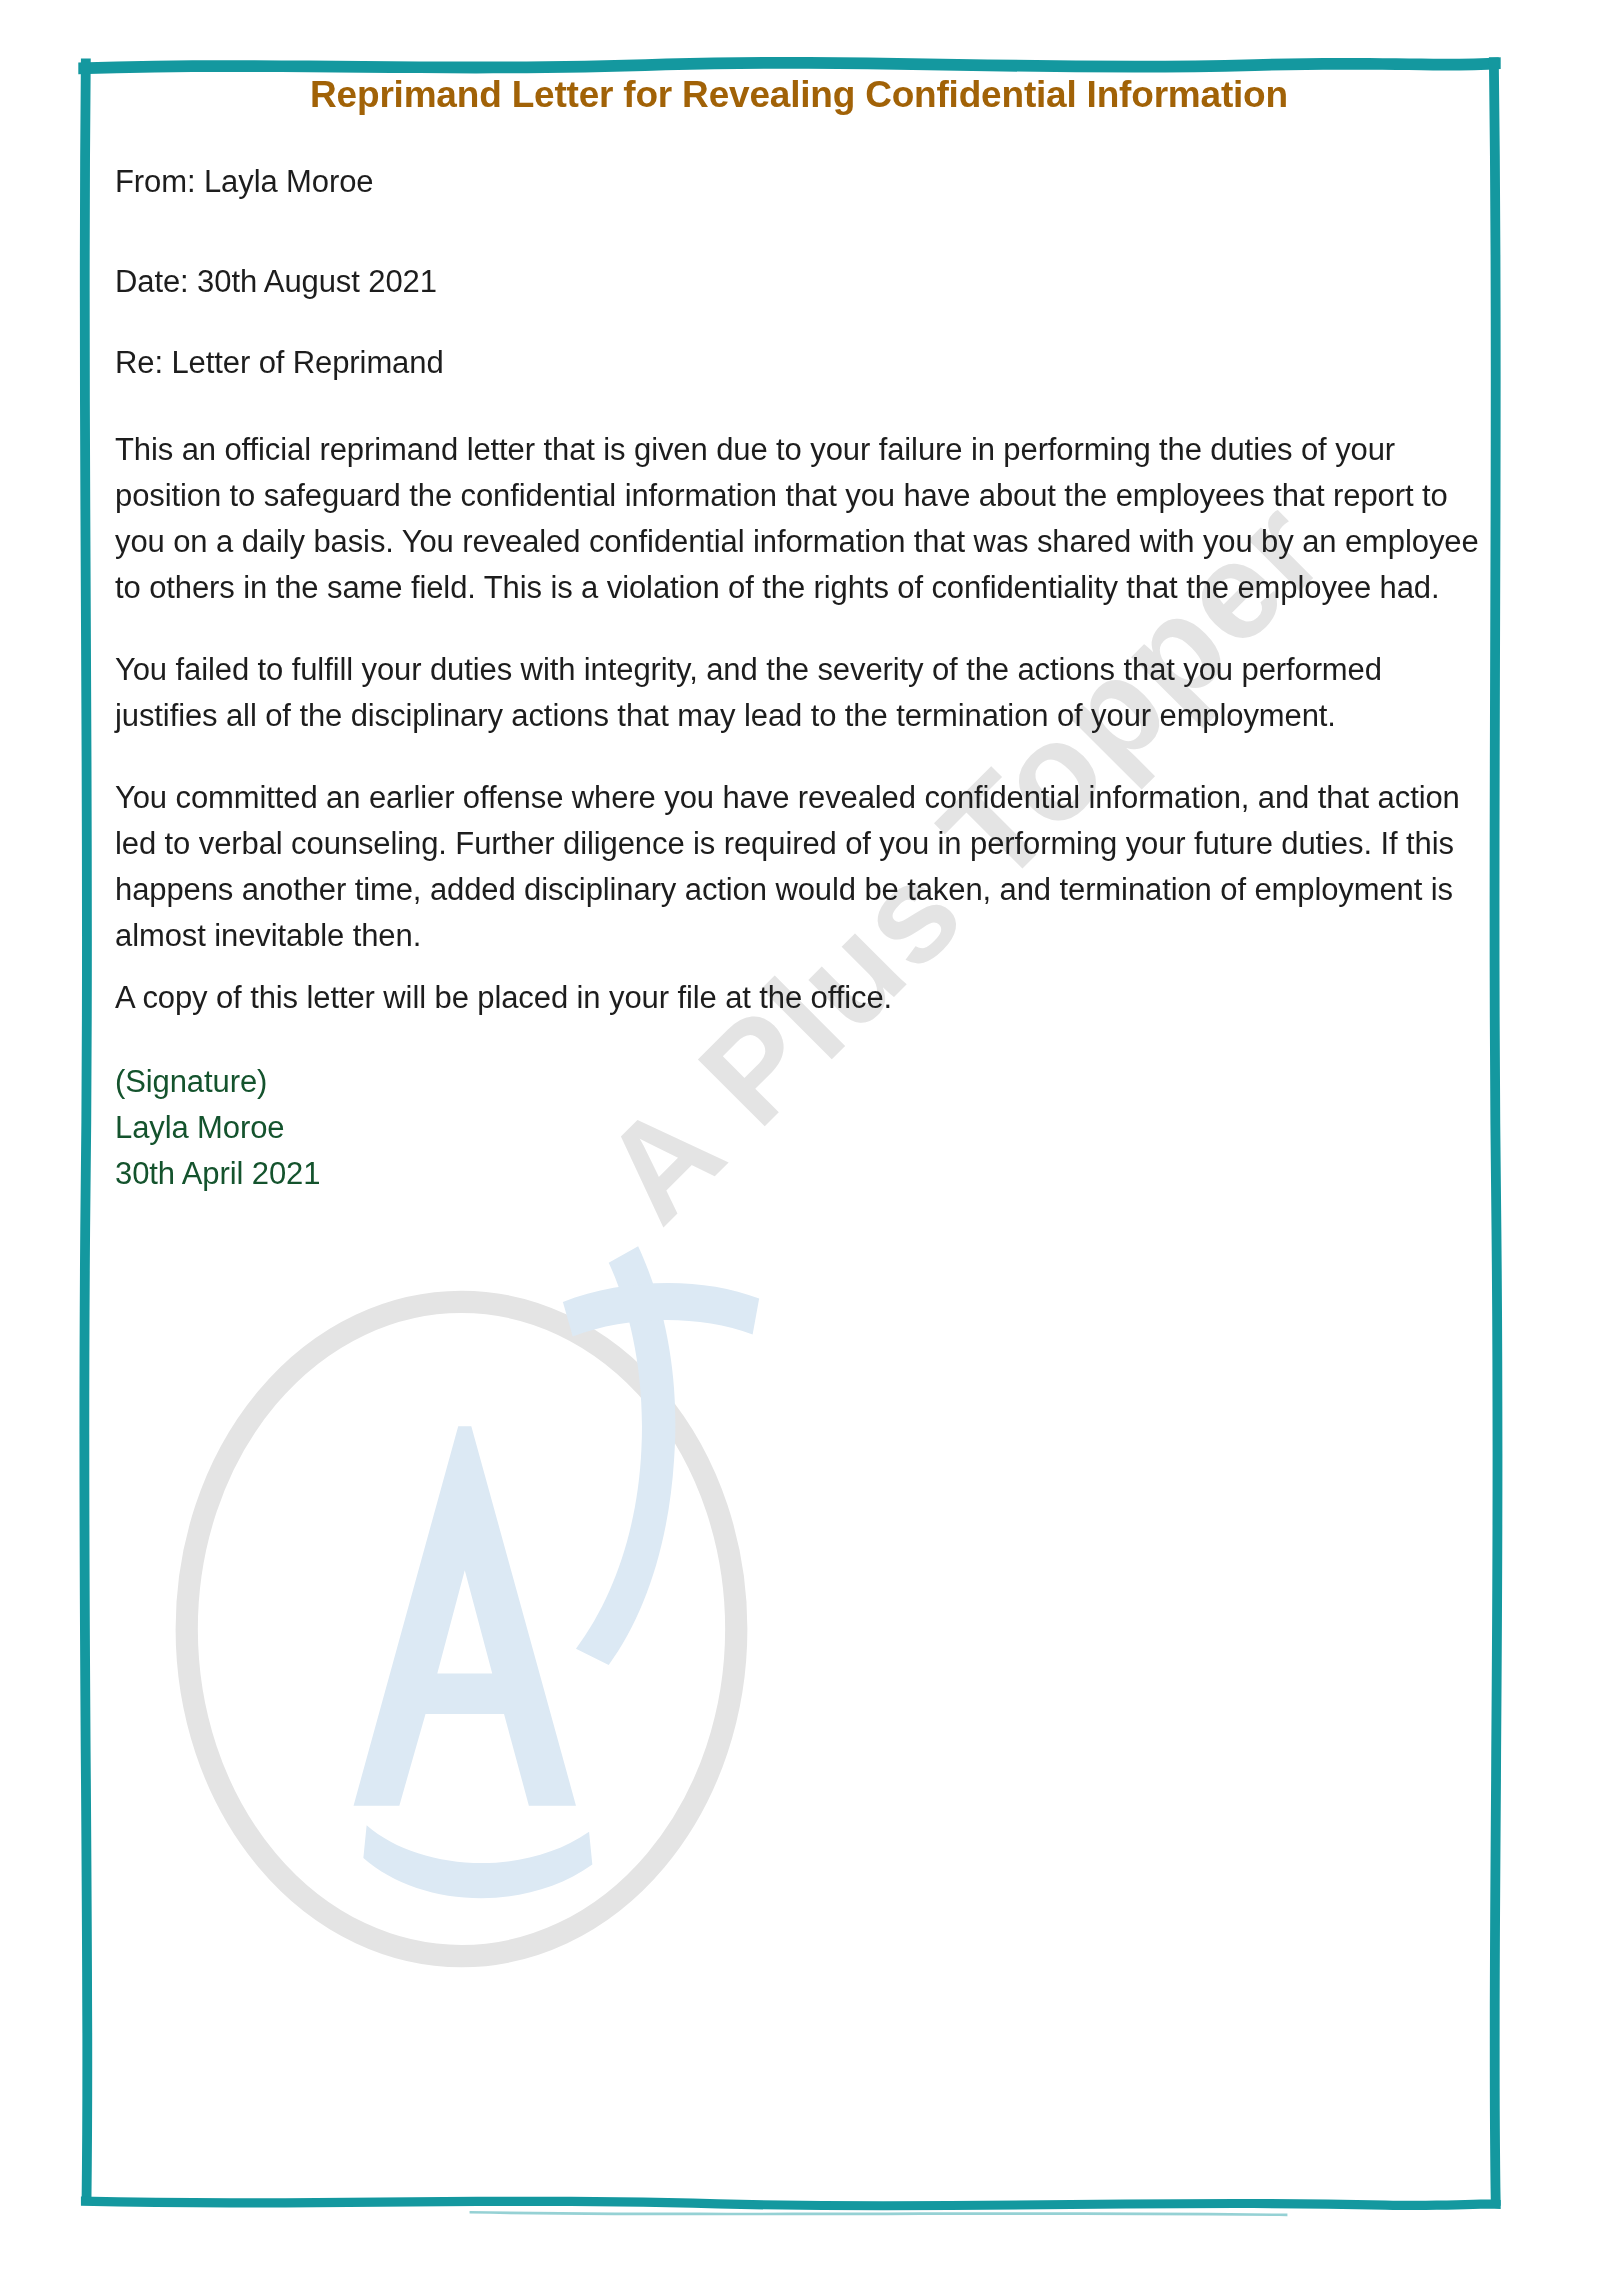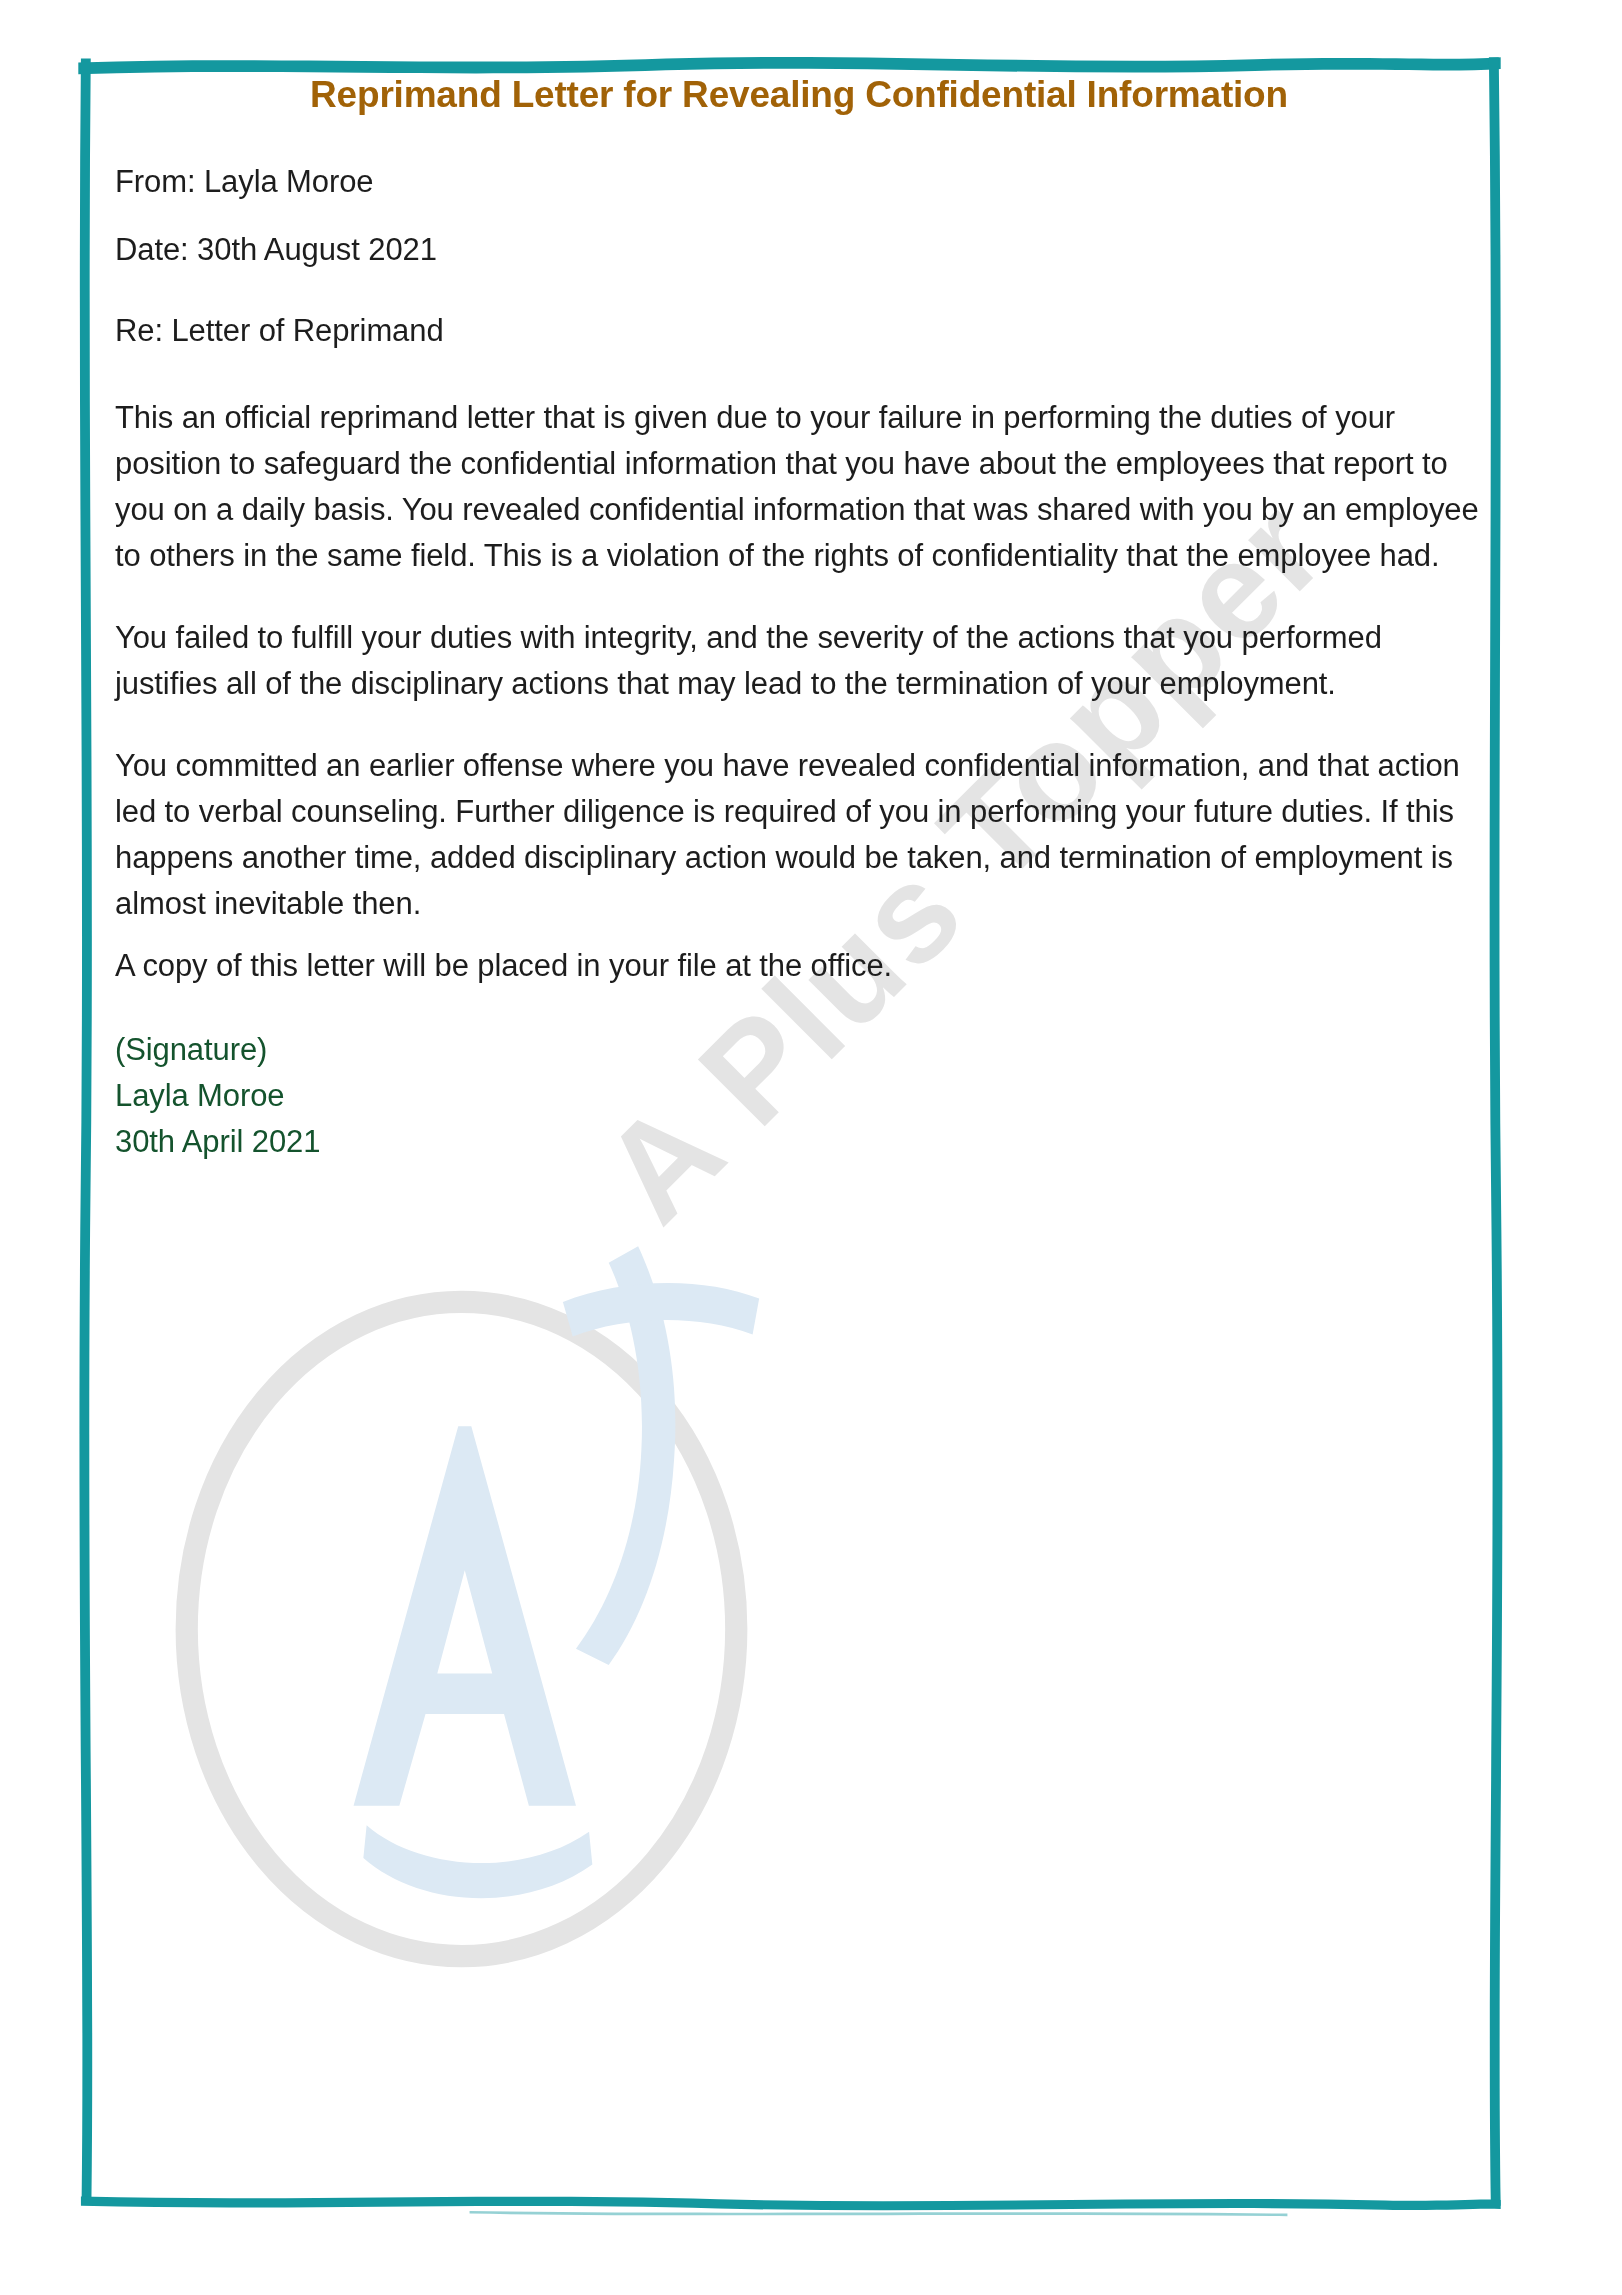--- a/index.html
+++ b/index.html
@@ -89,21 +89,21 @@
   .sig-line {
     font-size: 31px;
     line-height: 46px;
     color: #14532d;
     margin: 0;
     letter-spacing: -0.1px;
   }
 
   
   #meta-to     { margin-bottom: 35px; }
-  #meta-from   { margin-bottom: 22px; }
+  #meta-from   { margin-bottom: 54px; }
   #meta-date   { margin-bottom: 35px; }
   #meta-re     { margin-bottom: 41px; }
   #para-1      { margin-bottom: 36px; }
   #para-2      { margin-bottom: 36px; }
   #para-3      { margin-bottom: 16px; }
   #para-4      { margin-bottom: 38px; }
 </style>
 </head>
 <body>
 

